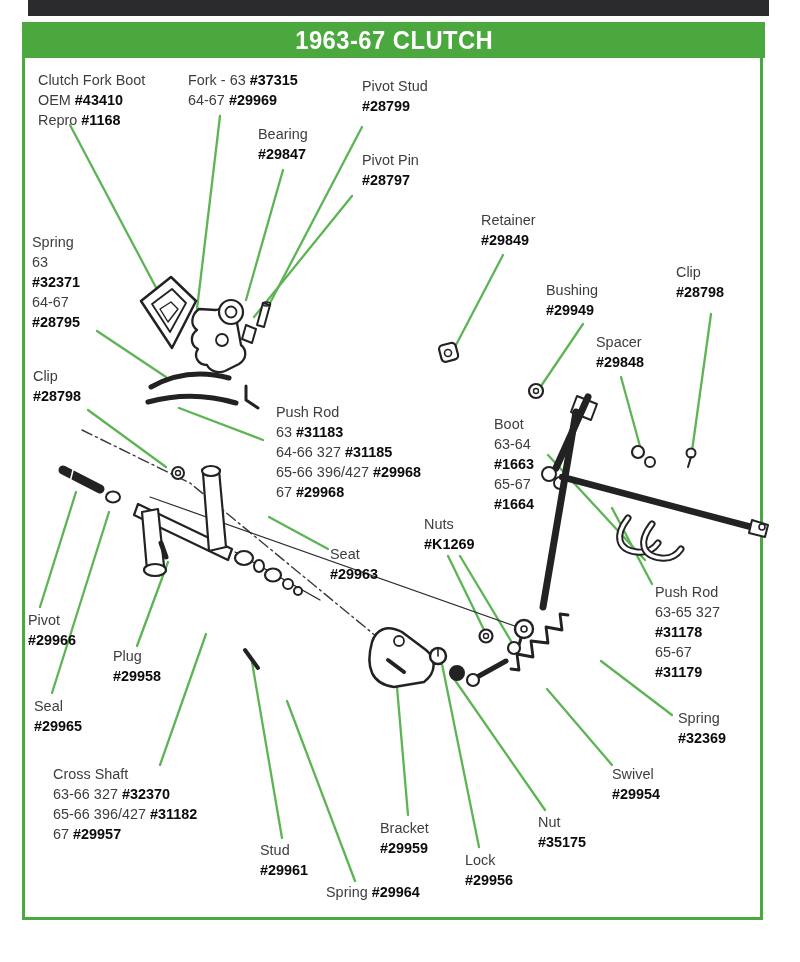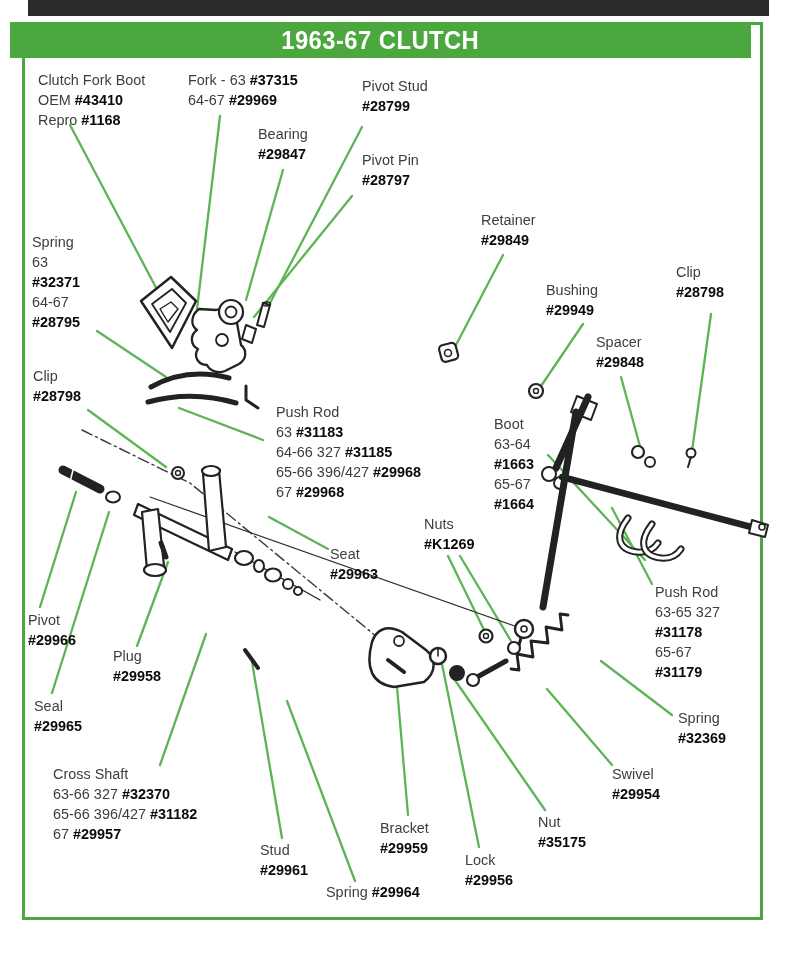--- a/index.html
+++ b/index.html
@@ -8,21 +8,21 @@
     --ink:#222222;
     --label:#3d3d3d;
     --num:#0a0a0a;
   }
   html,body{margin:0;padding:0;background:#ffffff;}
   body{width:800px;height:962px;position:relative;overflow:hidden;
        font-family:"Liberation Sans","DejaVu Sans",sans-serif;}
   .top-strip{position:absolute;left:28px;top:0;width:741px;height:16px;background:#2b2b2e;}
   .frame{position:absolute;left:22px;top:22px;width:741px;height:898px;
          border:3px solid var(--green);box-sizing:border-box;background:#fff;}
-  .header{position:absolute;left:10px;top:22px;width:741px;height:36px;
+  .header{position:absolute;left:24px;top:22px;width:741px;height:36px;
           background:var(--green);display:flex;align-items:center;justify-content:center;}
   .header .title{color:#ffffff;font-weight:bold;font-size:25px;letter-spacing:.5px;
           transform:scaleX(.95);transform-origin:center;}
   svg.art{position:absolute;left:0;top:0;width:800px;height:962px;}
   .labels{position:absolute;left:0;top:0;width:737px;height:962px;pointer-events:none;}
   .plabel{position:absolute;color:var(--label);font-size:15.5px;line-height:20px;
           white-space:nowrap;transform:scaleX(.93);transform-origin:left top;}
   .plabel .pnum{font-weight:bold;color:var(--num);}
 </style>
 </head>

